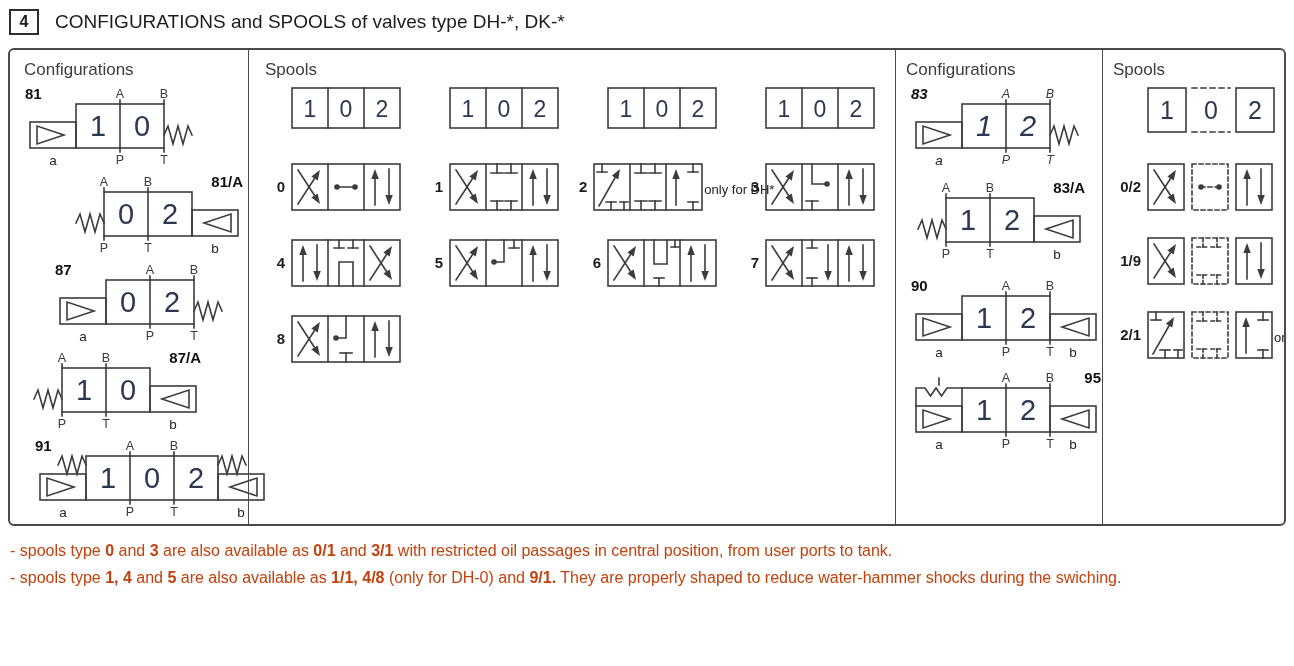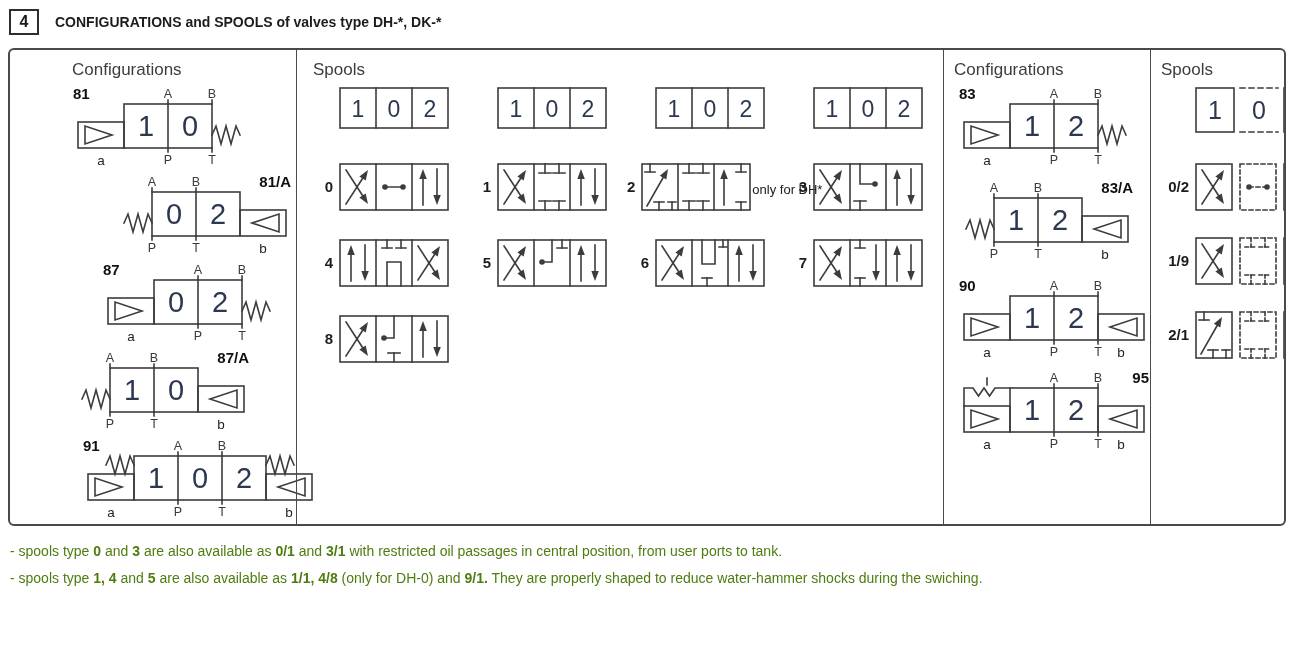--- a/index.html
+++ b/index.html
@@ -7,57 +7,57 @@
     width:1294px;height:666px;overflow:hidden;
     font-family:"Liberation Sans",sans-serif;color:#1c1c1c;
     position:relative;
   }
   .titlebar{display:flex;align-items:center;gap:16px;padding:9px 0 0 9px;}
   .numbox{
     width:30px;height:26px;border:2px solid #2e2e2e;box-sizing:border-box;
     display:flex;align-items:center;justify-content:center;
     font-weight:bold;font-size:16px;background:#fff;
   }
-  .title{font-weight:bold;font-size:14px;}
+  .title{font-weight:normal;font-size:19px;}
   .panel{
     margin:13px 8px 0 8px;border:2px solid #4a4a4a;border-radius:6px;
-    height:478px;display:flex;overflow:hidden;box-sizing:border-box;background:#fff;padding-left:48px;
+    height:478px;display:flex;overflow:hidden;box-sizing:border-box;background:#fff;
   }
   .col{box-sizing:border-box;height:100%;}
   .col1{width:238px;padding:8px 0 0 12px;}
   .col2{width:648px;border-left:1.6px solid #4a4a4a;padding:8px 0 0 14px;}
   .col3{width:212px;border-left:1.6px solid #4a4a4a;padding:8px 0 0 8px;}
   .col4{flex:1;border-left:1.6px solid #4a4a4a;padding:8px 0 0 8px;}
   .colhead{font-size:17px;color:#3d3d3d;margin:2px 0 6px 2px;}
   .cfg-item{height:88px;}
   .cfg-item svg{display:block;}
   .col1 .cfg-item:nth-child(1){margin-left:2px;}
   .col1 .cfg-item:nth-child(2){margin-left:46px;}
   .col1 .cfg-item:nth-child(3){margin-left:32px;}
   .col1 .cfg-item:nth-child(4){margin-left:4px;}
   .col1 .cfg-item:nth-child(5){margin-left:12px;}
   .col3 .cfg-item{margin-left:6px;}
-  .col3 .cfg-item:nth-child(1){margin-top:1px;}
+  .col3 .cfg-item:nth-child(1){margin-top:1px;font-style:italic;}
   .col3 .cfg-item:nth-child(2){margin-top:6px;}
   .col3 .cfg-item:nth-child(3){margin-top:10px;}
   .col3 .cfg-item:nth-child(4){margin-top:4px;}
   .spool-grid{display:grid;grid-template-columns:repeat(4,158px);row-gap:26px;}
   #spool-headers{margin-top:4px;margin-bottom:28px;}
   .spool-cell{display:flex;align-items:flex-start;}
   .spool-id{
     font-weight:bold;font-size:15px;width:22px;text-align:right;
     margin-right:5px;line-height:50px;white-space:nowrap;
   }
   .col4 .spool-id{width:30px;line-height:50px;}
   .sp-wrap{display:flex;align-items:center;}
   .sp-cap{font-size:13px;color:#202020;margin-top:5px;white-space:nowrap;}
   #spool-right-list{display:flex;flex-direction:column;gap:24px;margin-top:6px;}
   .notes{margin:12px 10px 0 10px;}
   .notes-head{font-weight:bold;font-size:15.5px;margin-bottom:3px;}
-  .note-line{font-size:14px;line-height:26.5px;color:#4d7c0f;}
+  .note-line{font-size:16px;line-height:26.5px;color:#c2410c;}
   .note-line .b{font-weight:bold;}
 </style>
 </head>
 <body>
 
 <div class="titlebar">
   <div class="numbox">4</div>
   <div class="title">CONFIGURATIONS and SPOOLS of valves type DH-*, DK-*</div>
 </div>
 

